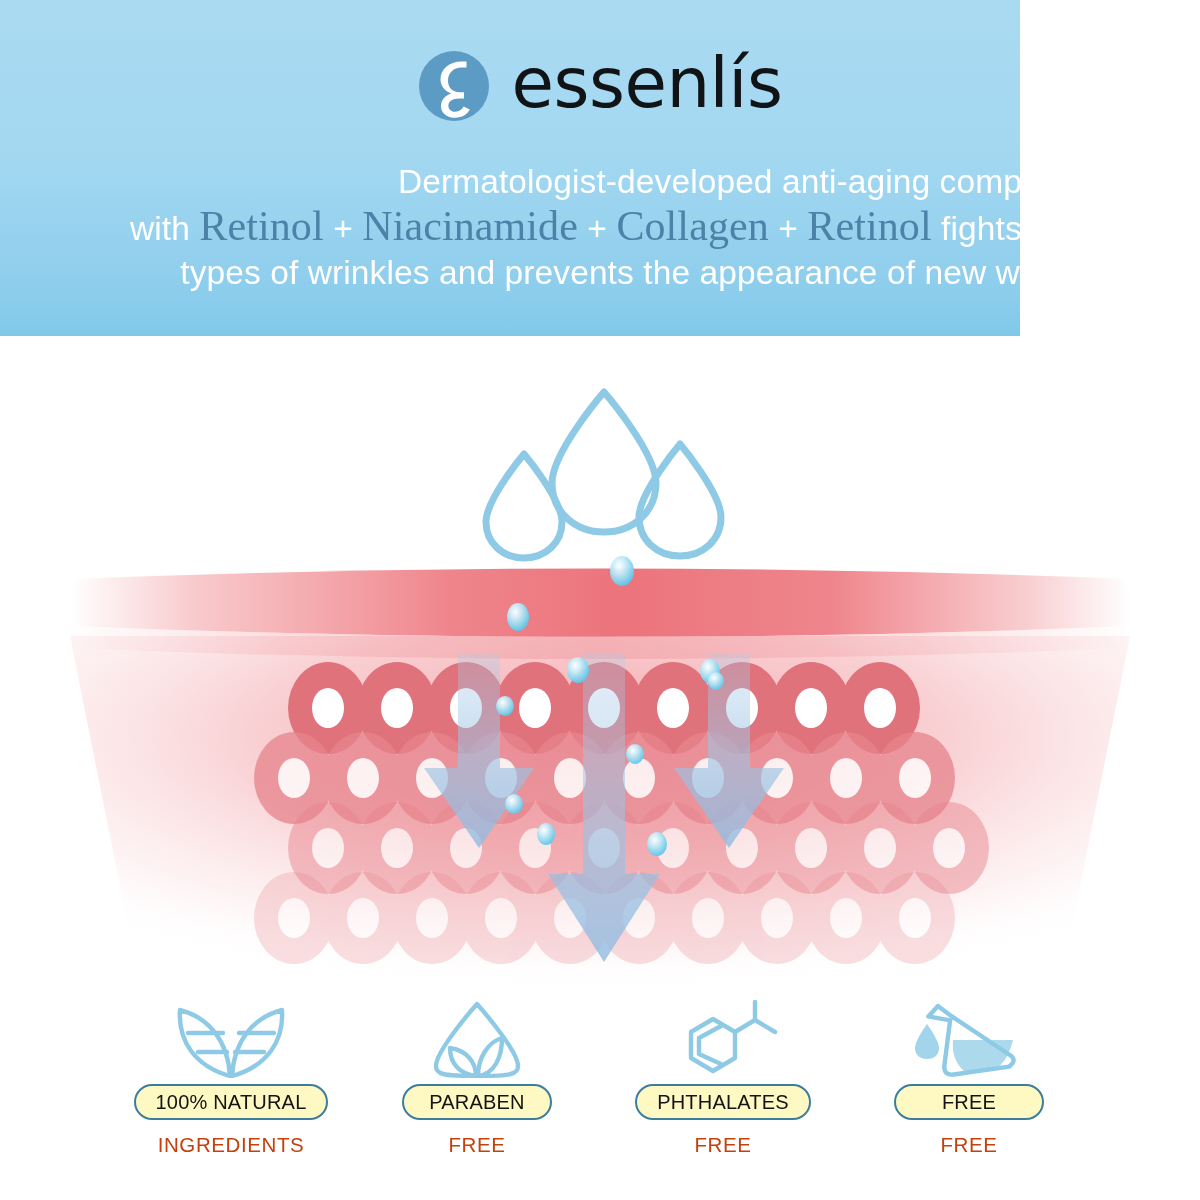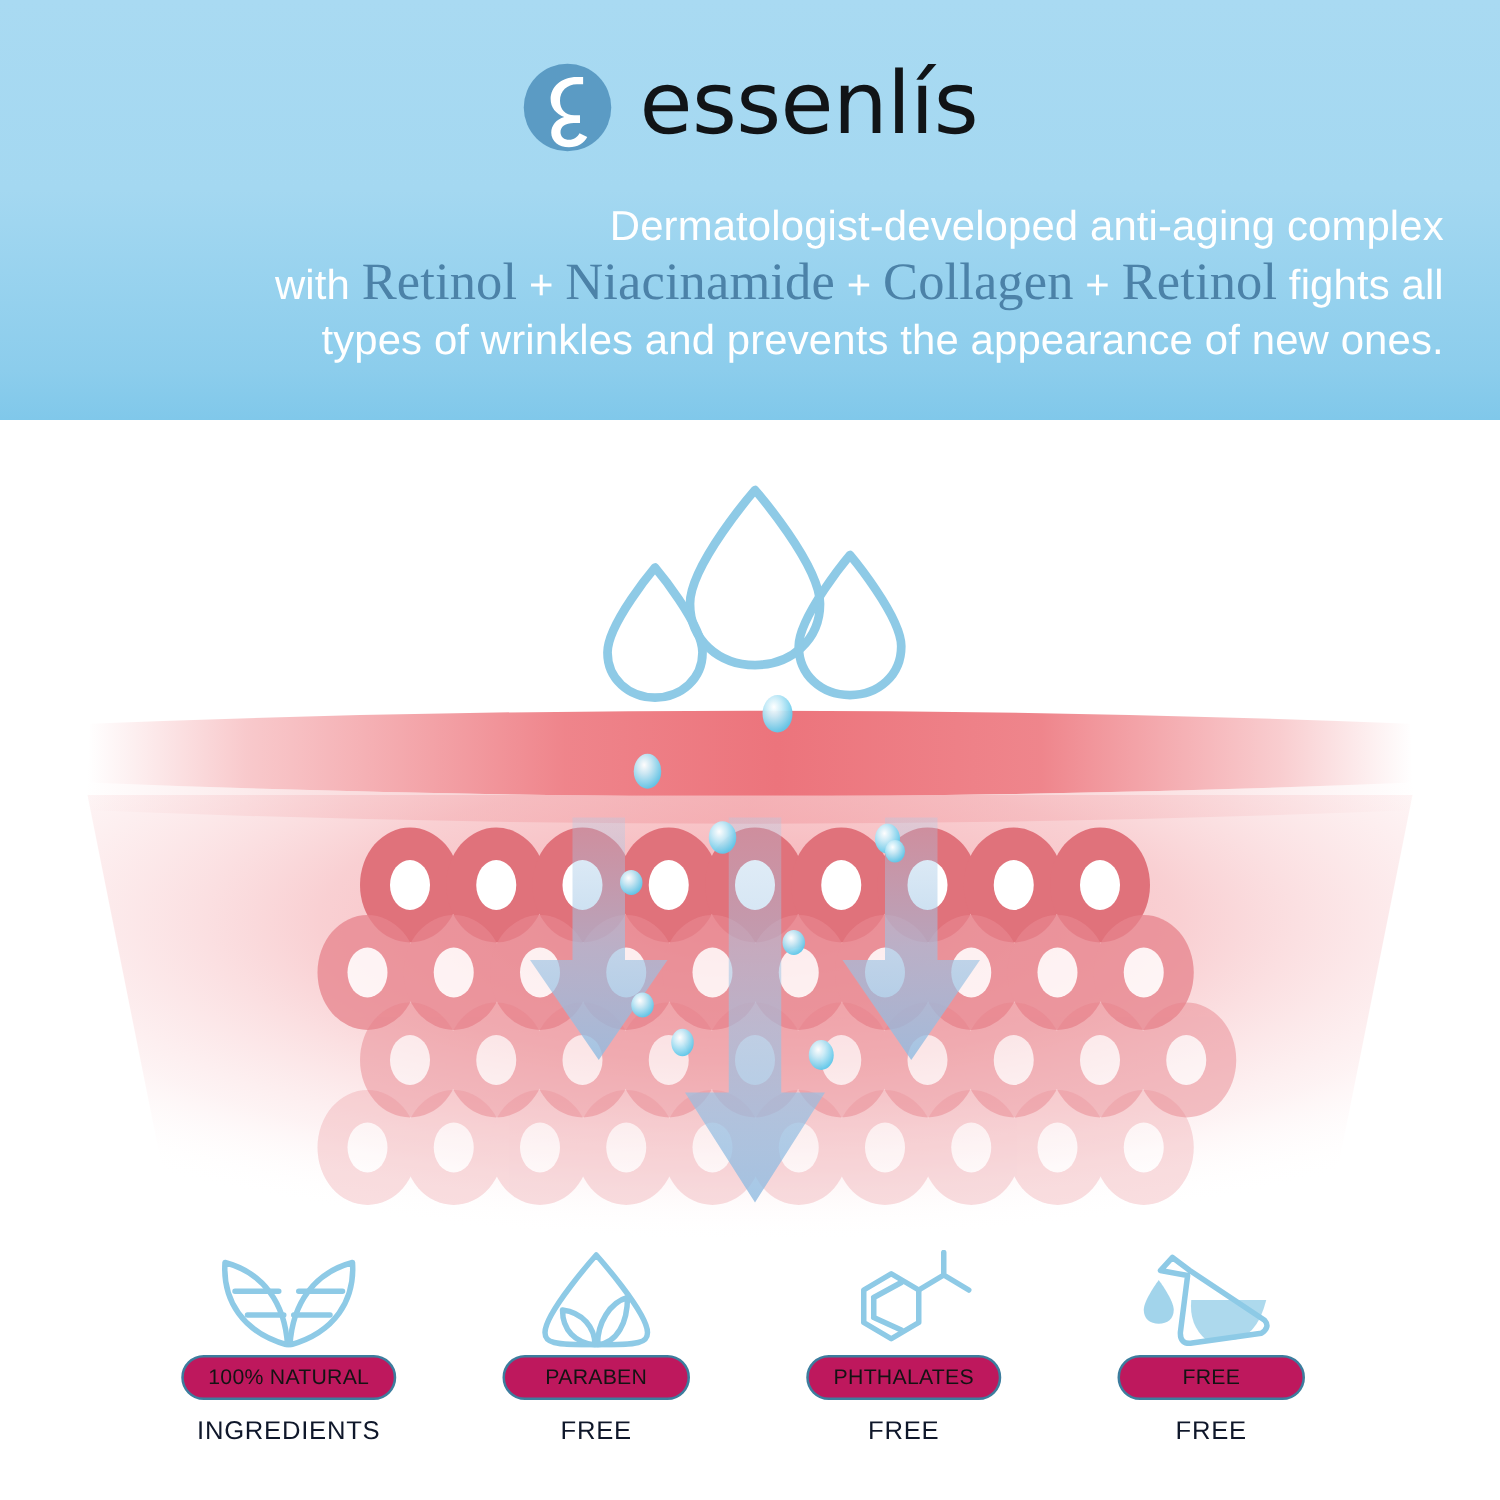--- a/index.html
+++ b/index.html
@@ -7,21 +7,21 @@
   body{
     width:1200px;height:1200px;overflow:hidden;
     background:#ffffff;
     font-family:"Liberation Sans", sans-serif;
     -webkit-font-smoothing:antialiased;
   }
   #page{position:relative;width:1200px;height:1200px;background:#fff;}
 
   
   #header{
-    position:absolute;left:0;top:0;width:1200px;height:336px;
+    position:absolute;left:0;top:0;width:1020px;height:336px;
     background:linear-gradient(180deg,#a9daf2 0%,#a4d8f1 45%,#8ccdec 88%,#80c8ea 100%);
   }
   #logo-row{
     position:absolute;left:0;top:40px;width:1200px;height:92px;
     display:flex;align-items:center;justify-content:center;gap:22px;
   }
   #logo-mark{position:relative;width:72px;height:72px;flex:0 0 auto;}
   #logo-word{
     font-size:69px;line-height:69px;color:#111417;letter-spacing:-0.5px;
     font-family:"DejaVu Sans", sans-serif;font-weight:400;
@@ -49,28 +49,28 @@
     position:absolute;left:0;top:1000px;width:1200px;height:170px;
     display:flex;align-items:flex-start;justify-content:center;
   }
   .badge{
     width:246px;display:flex;flex-direction:column;align-items:center;
   }
   .badge-icon{height:78px;display:flex;align-items:flex-end;justify-content:center;}
   .pill{
     margin-top:6px;
     min-width:150px;height:36px;box-sizing:border-box;
-    border:2.2px solid #3c7d9e;border-radius:20px;background:#be185d;
+    border:2.2px solid #3c7d9e;border-radius:20px;background:#fef9c3;
     display:flex;align-items:center;justify-content:center;
     padding:0 20px;
-    font-size:17px;color:#131313;letter-spacing:.2px;white-space:nowrap;
+    font-size:20px;color:#131313;letter-spacing:.2px;white-space:nowrap;
   }
   .sub{
     margin-top:13px;
-    font-size:20.5px;color:#0f172a;letter-spacing:.6px;white-space:nowrap;
+    font-size:20.5px;color:#c2410c;letter-spacing:.6px;white-space:nowrap;
   }
 </style>
 </head>
 <body>
 
 <div id="page">
 
   <div id="header">
 
     <div id="logo-row">
@@ -84,21 +84,21 @@
                    L46.0 48.4 L46.0 42.2 L41.4 42.2 C34.3 42.2 30.0 37.6 30.0 30.6
                    C30.0 22.8 35.7 17.4 43.6 17.4 L48.5 17.4 L48.5 11.5 Z" fill="#ffffff"></path>
         </svg>
       </div>
       <div id="logo-word">essenlís</div>
     </div>
 
     <div id="headline">
         <div><span>Dermatologist-developed anti-aging complex</span></div>
         <div><span>with </span><span class="ing">Retinol</span><span class="plus"> + </span><span class="ing">Niacinamide</span><span class="plus"> + </span><span class="ing">Collagen</span><span class="plus"> + </span><span class="ing">Retinol</span><span> fights all</span></div>
-        <div><span>types of wrinkles and prevents the appearance of new ones.</span></div>
+        <div><span>types of wrinkles and prevents the appearance of new with.</span></div>
       </div>
   </div>
 
   <div id="illu">
     <svg width="1200" height="660" viewBox="0 0 1200 660">
       <defs>
 
         <linearGradient id="epiH" x1="0" y1="0" x2="1" y2="0">
           <stop offset="0%" stop-color="#f0878d" stop-opacity="0"></stop>
           <stop offset="12%" stop-color="#f0878d" stop-opacity=".45"></stop>

